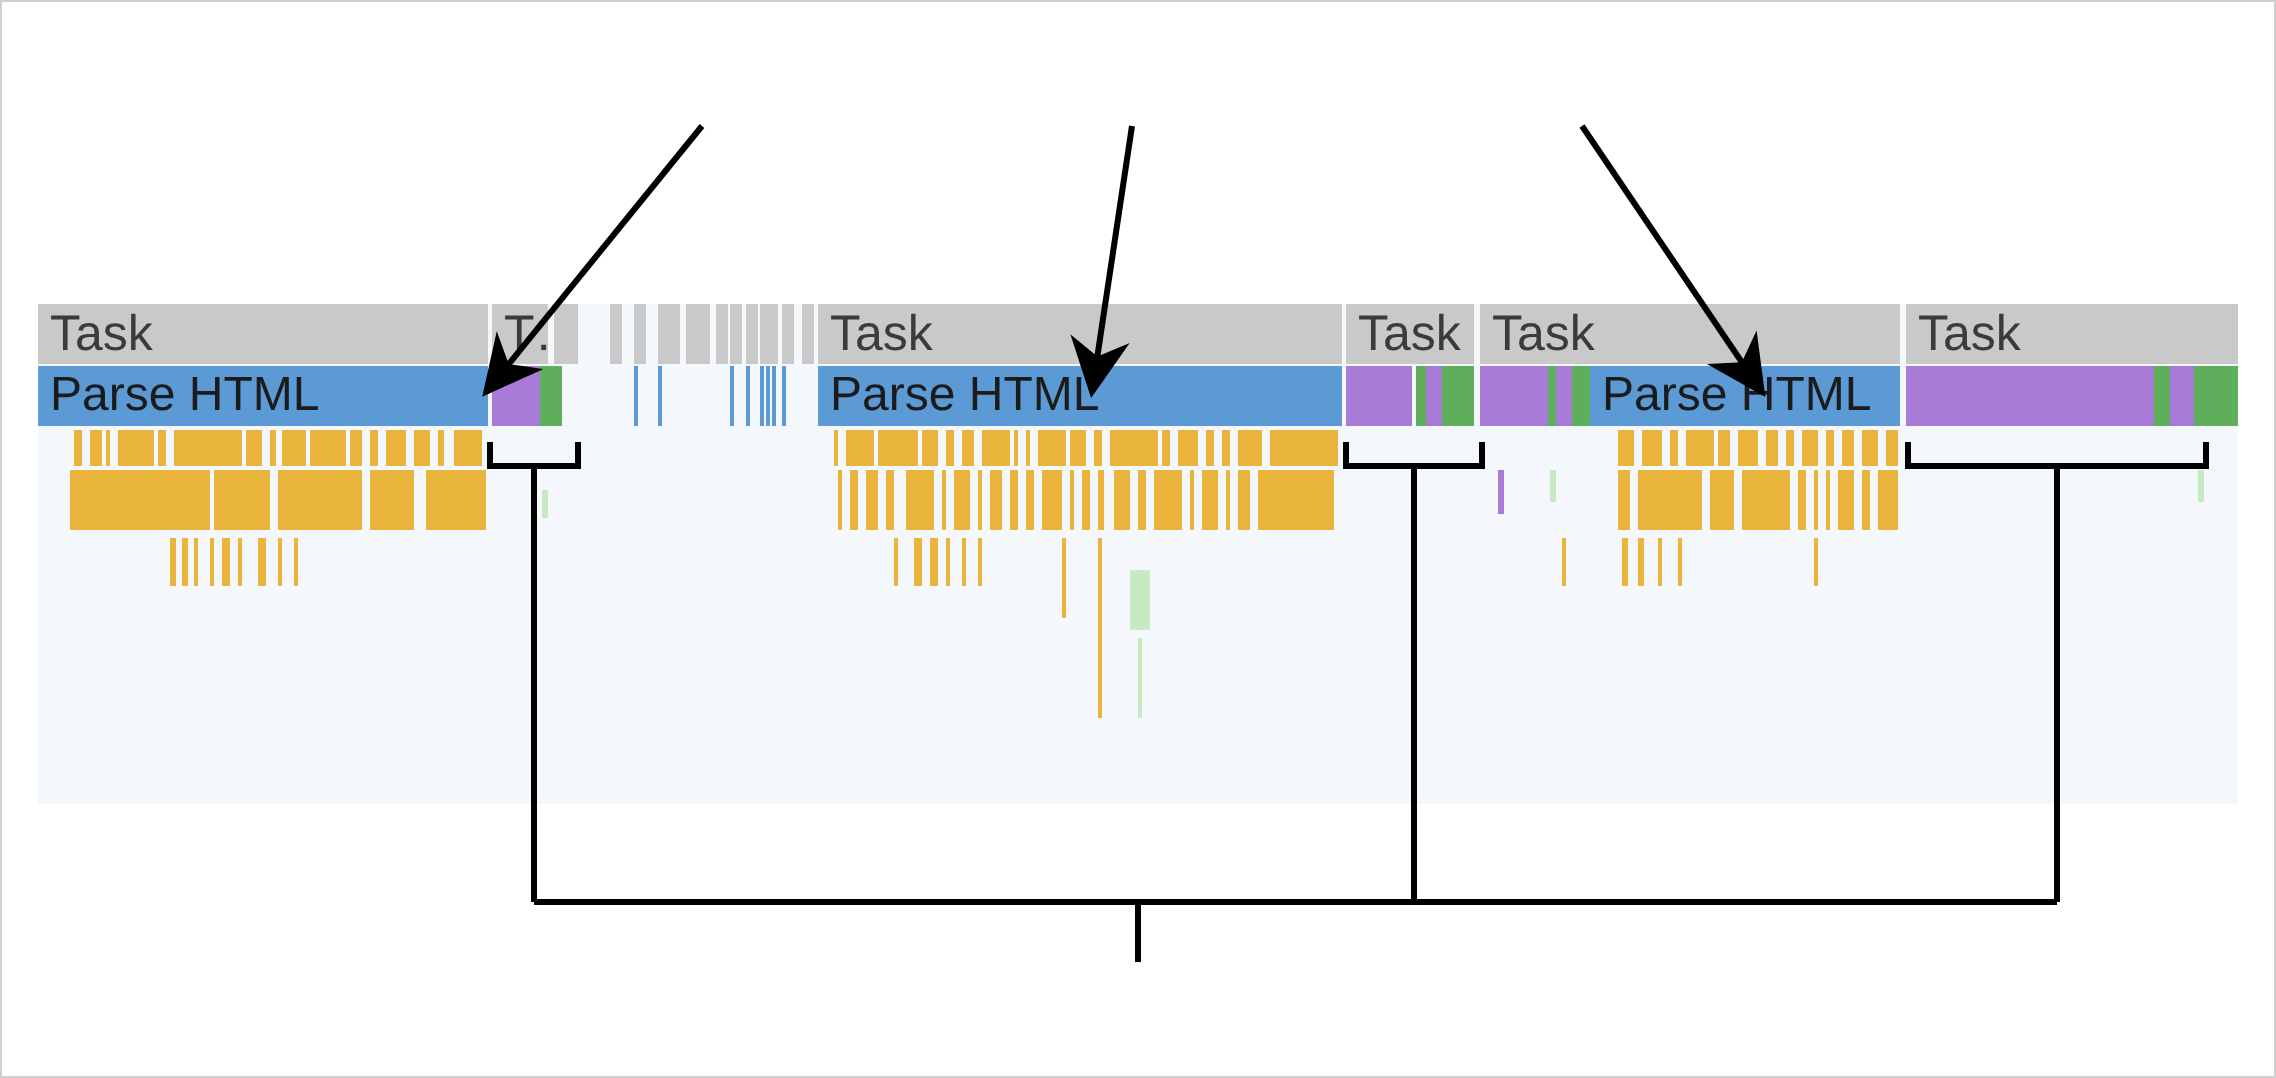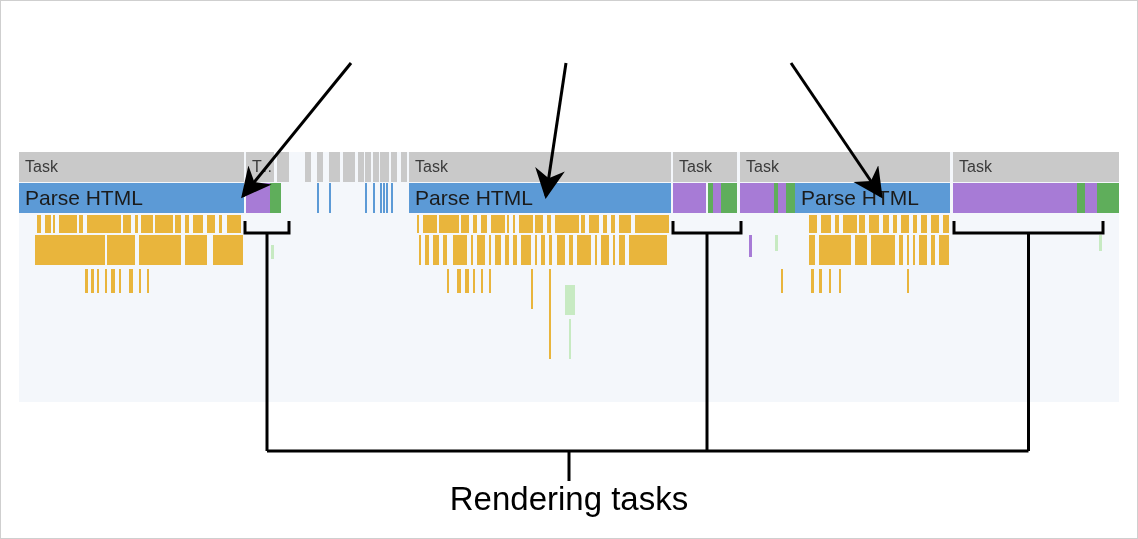--- a/index.html
+++ b/index.html
@@ -56,42 +56,42 @@
     left: 0;
     right: 0;
     height: 30px;
   }
   .task-block {
     position: absolute;
     top: 0;
     height: 30px;
     background: #c9c9c9;
     box-sizing: border-box;
-    font-size: 16px;
+    font-size: 25px;
     color: #3b3b3b;
     padding-left: 6px;
     line-height: 30px;
     white-space: nowrap;
     overflow: hidden;
   }
   
   .parse-row {
     position: absolute;
     top: 31px;
     left: 0;
     right: 0;
     height: 30px;
   }
   .parse-block {
     position: absolute;
     top: 0;
     height: 30px;
     background: #5c9ad6;
     box-sizing: border-box;
-    font-size: 21px;
+    font-size: 24px;
     color: #1b1b1b;
     padding-left: 6px;
     line-height: 30px;
     white-space: nowrap;
     overflow: hidden;
   }
   .render-block {
     position: absolute;
     top: 0;
     height: 30px;
@@ -105,21 +105,20 @@
   }
   
   .sliver {
     position: absolute;
   }
 </style>
 </head>
 <body>
 
 <div class="outer">
-  <div class="label-bottom">Rendering tasks</div>
 
   <div class="chart-window">
     <div class="task-row" id="task-row">
         <div class="task-block" style="left: 0px; width: 225px;">Task</div>
         <div class="task-block" style="left: 227px; width: 28px;">T…</div>
         <div class="task-block" style="left: 258px; width: 2px;"></div>
         <div class="task-block" style="left: 264px; width: 2px;"></div>
         <div class="task-block" style="left: 286px; width: 2px;"></div>
         <div class="task-block" style="left: 298px; width: 2px;"></div>
         <div class="task-block" style="left: 310px; width: 3px;"></div>

